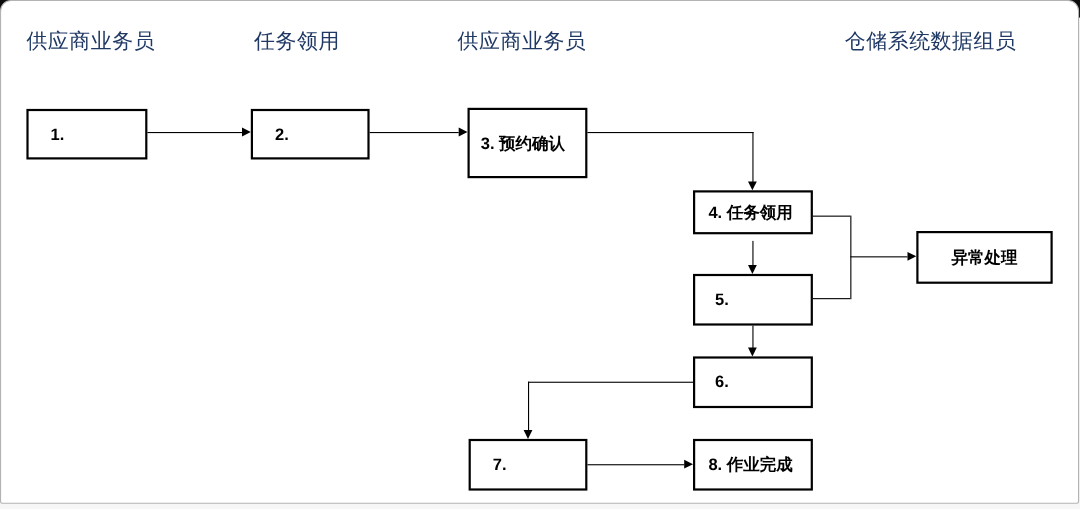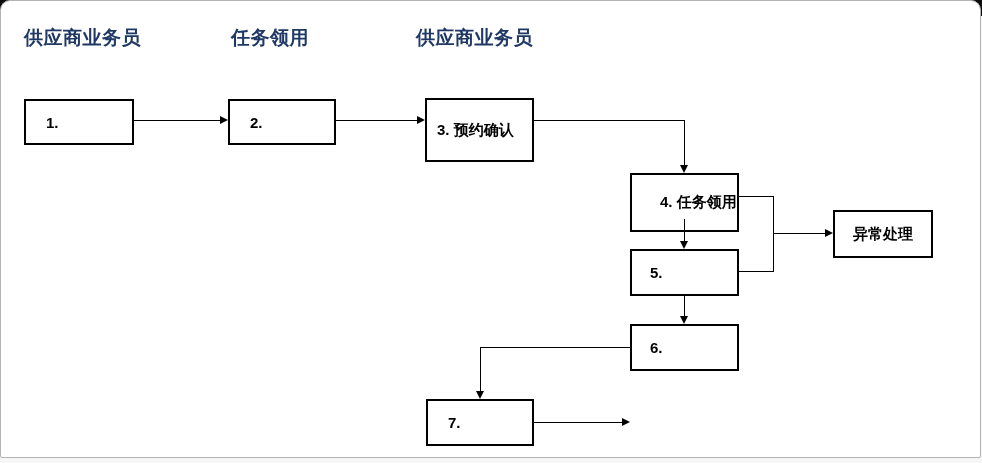--- a/index.html
+++ b/index.html
@@ -21,21 +21,21 @@
   .corner-bg.right{right:0;}
   .panel{
     position:absolute;left:0;top:0;right:1px;bottom:5px;
     background:var(--panel-bg);
     border:1px solid var(--panel-border);
     border-radius:10px 10px 2px 2px;
     z-index:1;
   }
   .lane-header{
     position:absolute;top:24px;
-    font-size:19px;font-weight:bold;color:var(--header-color);
+    font-size:19px;font-weight:normal;color:var(--header-color);
     letter-spacing:0.5px;white-space:nowrap;
   }
   .node{
     position:absolute;box-sizing:border-box;
     background:var(--node-fill);
     border:2px solid var(--node-border);
     font-size:15px;font-weight:bold;color:#000;
     display:flex;align-items:center;
     white-space:nowrap;
   }
@@ -51,29 +51,31 @@
 <body>
 
 <div class="corner-bg left"></div>
 <div class="corner-bg right"></div>
 
 <div class="panel">
 
   <div class="lane-header" style="left:23px">供应商业务员</div>
   <div class="lane-header" style="left:230px">任务领用</div>
   <div class="lane-header" style="left:415px">供应商业务员</div>
+  <div class="lane-header" style="left:767px">仓储系统数据组员</div>
 
   <div class="node" style="left:23px;top:98px;width:110px;height:46px;padding-left:20px">1.</div>
   <div class="node" style="left:227px;top:98px;width:108px;height:46px;padding-left:20px">2.</div>
   <div class="node" style="left:424px;top:97px;width:109px;height:64px;padding-left:10px">3. 预约确认</div>
-  <div class="node" style="left:629px;top:172px;width:109px;height:59px;padding-left:28px">4. 任务领用</div>
+  <div class="node" style="left:629px;top:172px;width:109px;height:40px;padding-left:12px">4. 任务领用</div>
   <div class="node" style="left:629px;top:248px;width:109px;height:47px;padding-left:18px">5.</div>
-  <div class="node centered" style="left:832px;top:209px;width:100px;height:48px">异常处理</div>
+  <div class="node centered" style="left:832px;top:209px;width:124px;height:48px">异常处理</div>
   <div class="node" style="left:629px;top:323px;width:109px;height:47px;padding-left:18px">6.</div>
   <div class="node" style="left:425px;top:398px;width:108px;height:47px;padding-left:20px">7.</div>
+  <div class="node" style="left:629px;top:398px;width:109px;height:47px;padding-left:12px">8. 作业完成</div>
 
   <div class="line h" style="left:133px;top:119px;width:87px"></div>
   <div class="arrow right" style="left:219px;top:115px"></div>
 
   <div class="line h" style="left:335px;top:119px;width:81px"></div>
   <div class="arrow right" style="left:416px;top:115px"></div>
 
   <div class="line h" style="left:533px;top:119px;width:151px"></div>
   <div class="line v" style="left:683px;top:119px;height:46px"></div>
   <div class="arrow down" style="left:679px;top:164px"></div>

